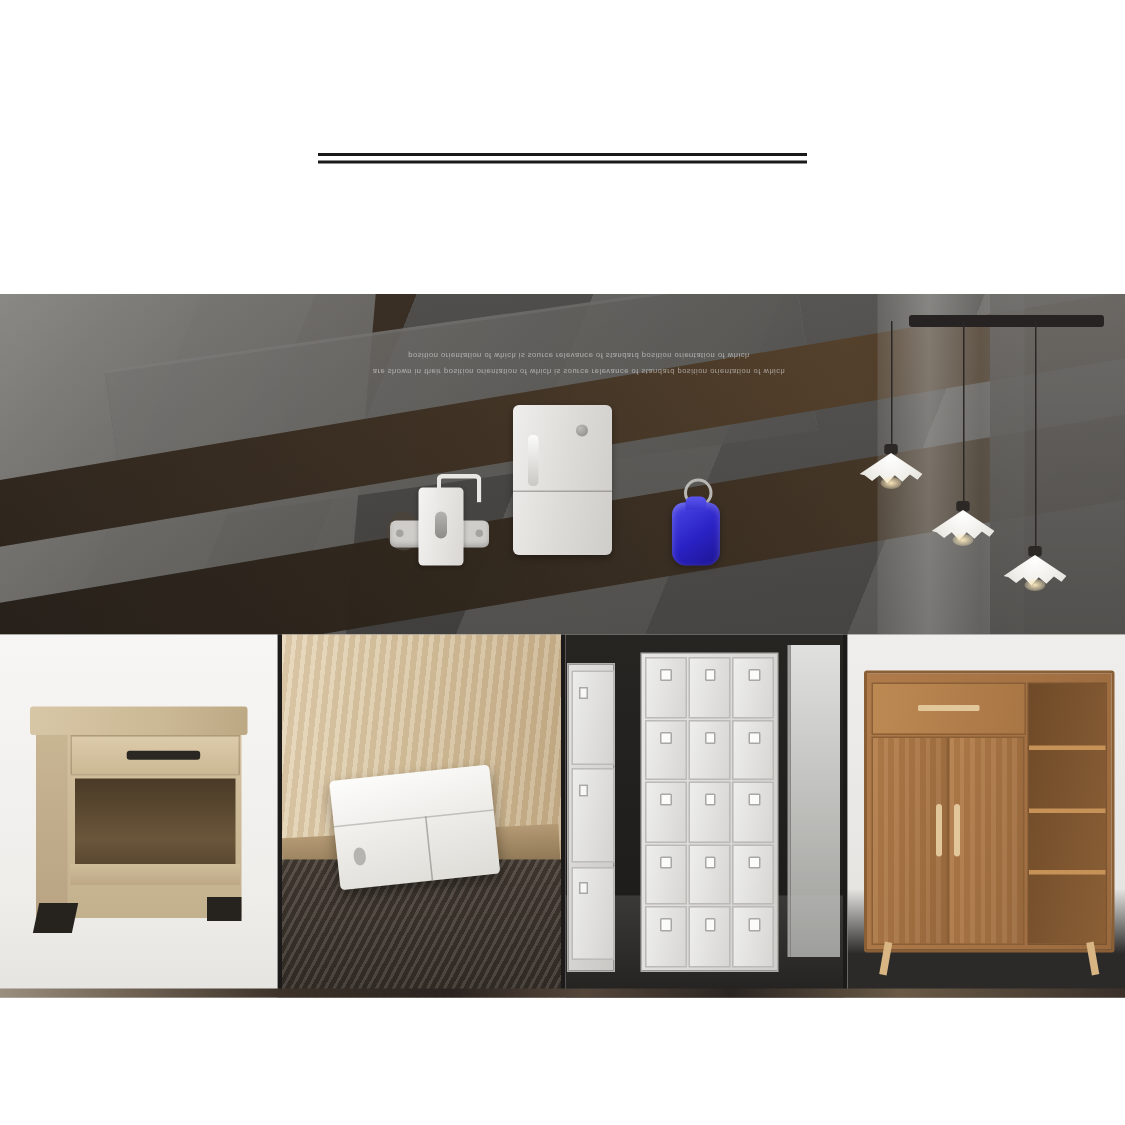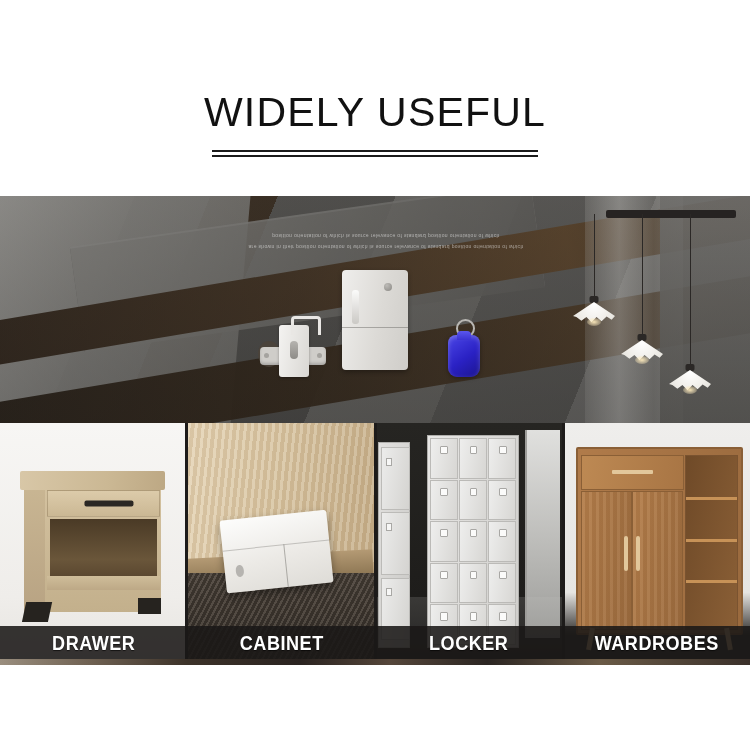--- a/index.html
+++ b/index.html
@@ -759,21 +759,20 @@
       #2a2320 40%, #55463a 52%, #2b2522 65%,
       #6a5a46 80%, #3a302a 100%);
   }
 </style>
 </head>
 <body>
 
 <div class="page">
 
   <div class="title-block">
-    <h1 class="page-title">WIDELY USEFUL</h1>
     <div class="title-rules">
       <div class="rule"></div>
       <div class="rule second"></div>
     </div>
   </div>
 
   <div class="hero">
     <div class="hero-photo">
       <div class="hero-panel-left"></div>
       <div class="hero-drawer-face"></div>
@@ -909,21 +908,15 @@
             <div class="sh s2"></div>
             <div class="sh s3"></div>
           </div>
           <div class="wr-leg l"></div>
           <div class="wr-leg r"></div>
         </div>
       </div>
     </div>
   </div>
 
-  <div class="caption-bar">
-    <div class="caption-cell">DRAWER</div>
-    <div class="caption-cell">CABINET</div>
-    <div class="caption-cell">LOCKER</div>
-    <div class="caption-cell">WARDROBES</div>
-  </div>
   <div class="strip-bottom"></div>
 
 </div>
 
 </body></html>

